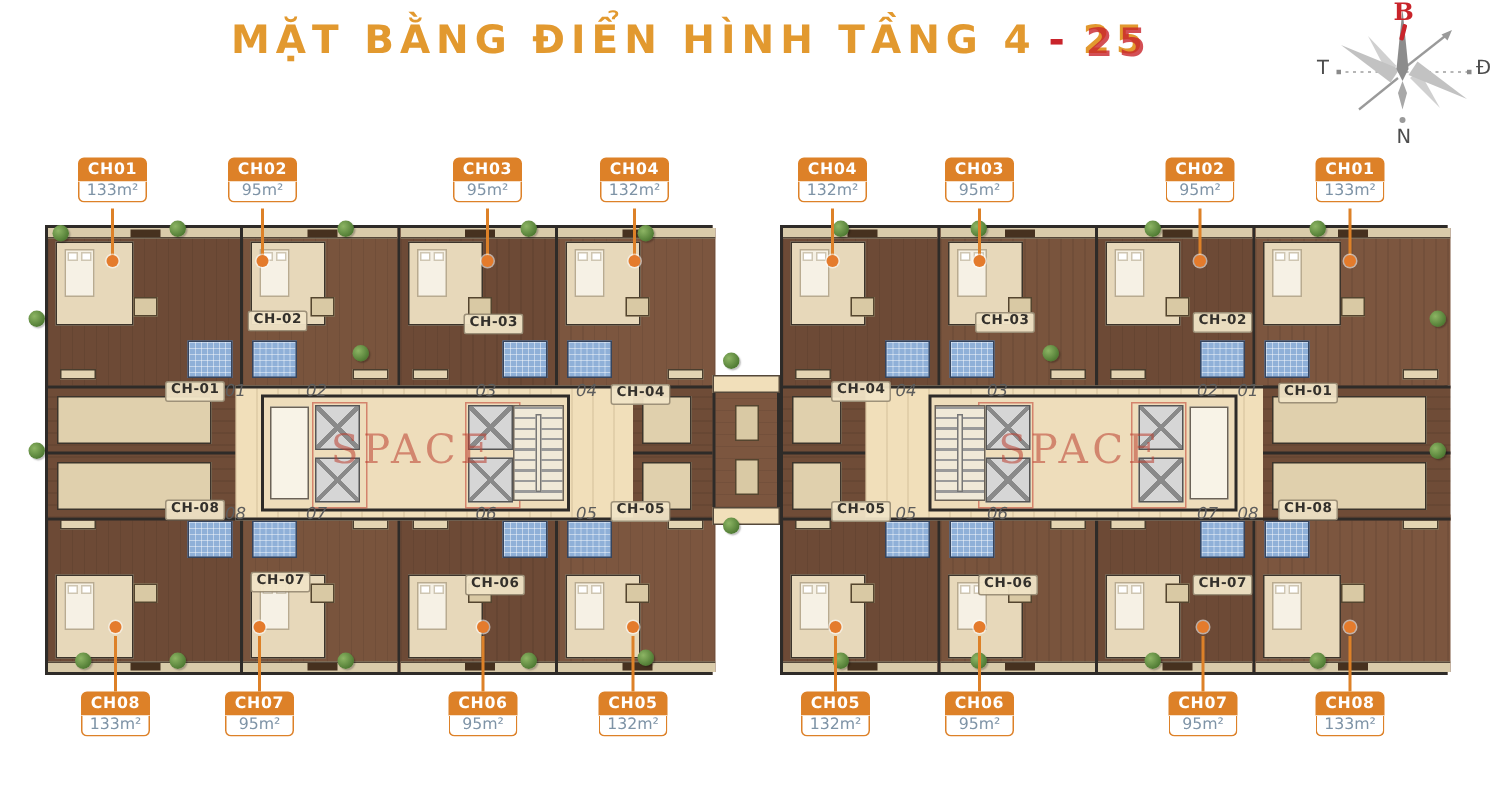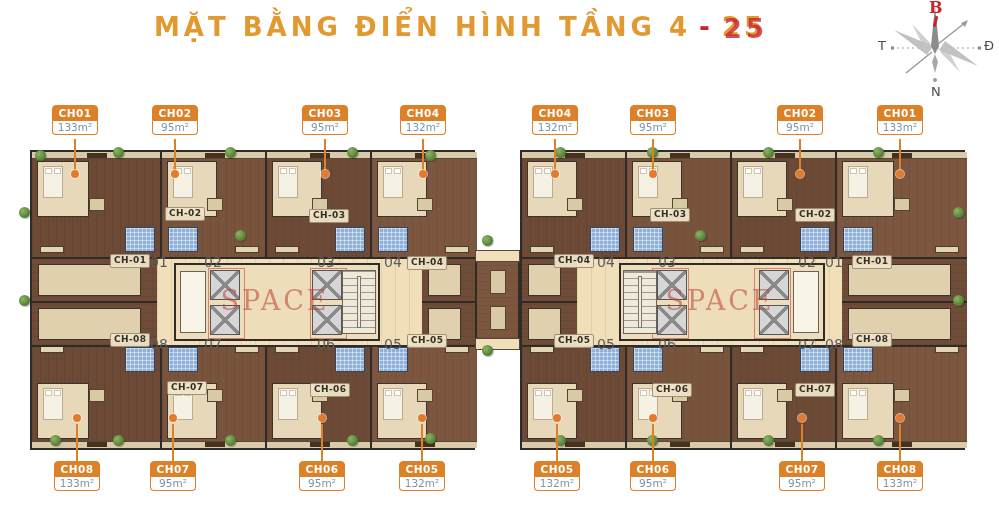--- a/index.html
+++ b/index.html
@@ -67,21 +67,21 @@
   .lobby{position:absolute;background:#f8f3e7;border:1px solid #6b6257;box-sizing:border-box;}
   .shaft{position:absolute;background:#d6d6d6;border:1px solid #555;box-sizing:border-box;
          background-image:linear-gradient(45deg,transparent 46%,#8a8a8a 46%,#8a8a8a 54%,transparent 54%),
                           linear-gradient(-45deg,transparent 46%,#8a8a8a 46%,#8a8a8a 54%,transparent 54%);}
   .shaft-frame{position:absolute;border:1px solid rgba(192,57,43,.55);}
   .stairs{position:absolute;background:#f0e9d8;border:1px solid #6b6257;box-sizing:border-box;
           background-image:repeating-linear-gradient(180deg,#9a9a9a 0 1.5px,transparent 1.5px 7px);}
   .stair-rail{position:absolute;left:45%;top:8%;width:10%;height:84%;background:#f0e9d8;border:1px solid #777;box-sizing:border-box;}
   .apt-chip{position:absolute;background:rgba(240,228,198,.95);color:#33302b;font-size:9px;font-weight:bold;
             padding:1px 3px;border:1px solid rgba(90,78,58,.55);border-radius:2px;letter-spacing:.4px;z-index:12;line-height:1.1;}
-  .door-num{position:absolute;color:#5c5c5c;font-size:14px;z-index:11;line-height:1;}
+  .door-num{position:absolute;color:#5c5c5c;font-size:11px;z-index:11;line-height:1;font-style:italic;}
   .watermark{position:absolute;transform:translate(-50%,-50%);z-index:13;
              font-family:"DejaVu Serif","Liberation Serif",serif;color:rgba(187,62,48,.55);
              font-size:27px;letter-spacing:3px;font-weight:400;}
   .plant{position:absolute;width:11px;height:11px;border-radius:50%;z-index:14;
          background:radial-gradient(circle at 35% 35%,#8db564,#4f7a33 72%);
          box-shadow:1px 1px 1px rgba(0,0,0,.25);}
   .conn-room{position:absolute;left:475px;top:262px;width:45px;height:76px;background:#7c563f;
              border-left:2px solid #2e2b28;border-right:2px solid #2e2b28;box-sizing:border-box;
              background-image:repeating-linear-gradient(0deg,rgba(0,0,0,.07) 0 1px,transparent 1px 8px);}
   .conn-hall{position:absolute;left:475px;width:45px;height:12px;background:#f1dfba;box-sizing:border-box;

